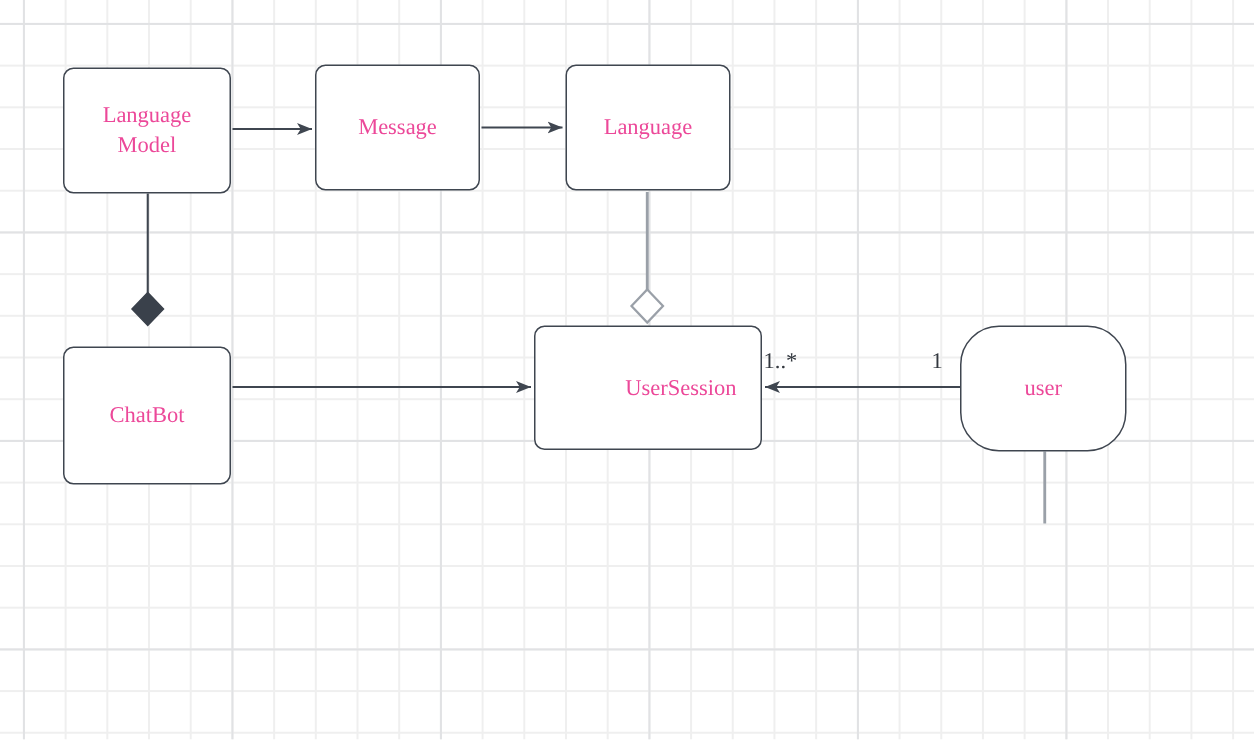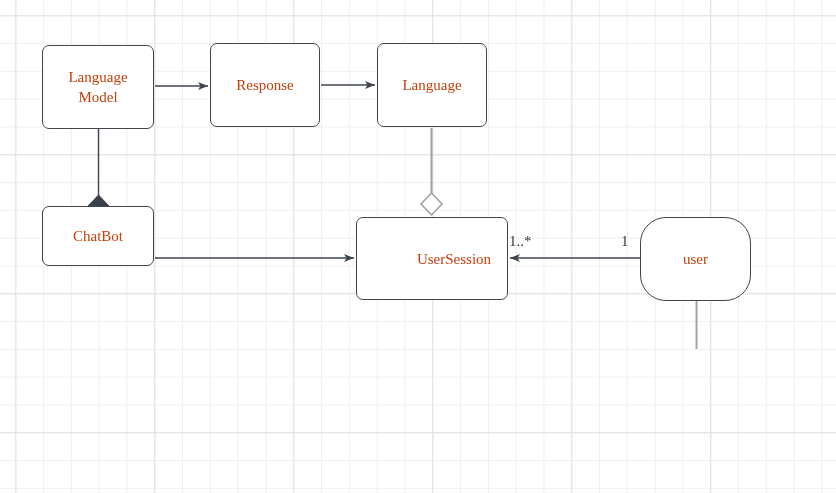--- a/index.html
+++ b/index.html
@@ -34,21 +34,21 @@
     border: 1.4px solid #3f4650;
     border-radius: 7px;
     display: flex;
     align-items: center;
     justify-content: center;
     text-align: center;
   }
   .node span {
     font-size: 15px;
     line-height: 20px;
-    color: #c2410c;
+    color: #ec4899;
     white-space: pre-line;
   }
   .edge-label {
     position: absolute;
     font-size: 15px;
     line-height: 17px;
     color: #33383f;
   }
 </style>
 </head>
@@ -93,28 +93,28 @@
       <line x1="696.5" y1="301" x2="696.5" y2="349" stroke="#9aa0a8" stroke-width="1.9"></line>
     </g>
   </svg>
 
   <div class="node" style="left:42px; top:45px; width:112px; height:84px;">
     <span>Language
 Model</span>
   </div>
 
   <div class="node" style="left:210px; top:43px; width:110px; height:84px;">
-    <span>Response</span>
+    <span>Message</span>
   </div>
 
   <div class="node" style="left:377px; top:43px; width:110px; height:84px;">
     <span>Language</span>
   </div>
 
-  <div class="node" style="left:42px; top:206px; width:112px; height:60px;">
+  <div class="node" style="left:42px; top:231px; width:112px; height:92px;">
     <span>ChatBot</span>
   </div>
 
   <div class="node" style="left:356px; top:217px; width:152px; height:83px;padding-left:44px;">
     <span>UserSession</span>
   </div>
 
   <div class="node" style="left:640px; top:217px; width:111px; height:84px;border-radius:26px;">
     <span>user</span>
   </div>

